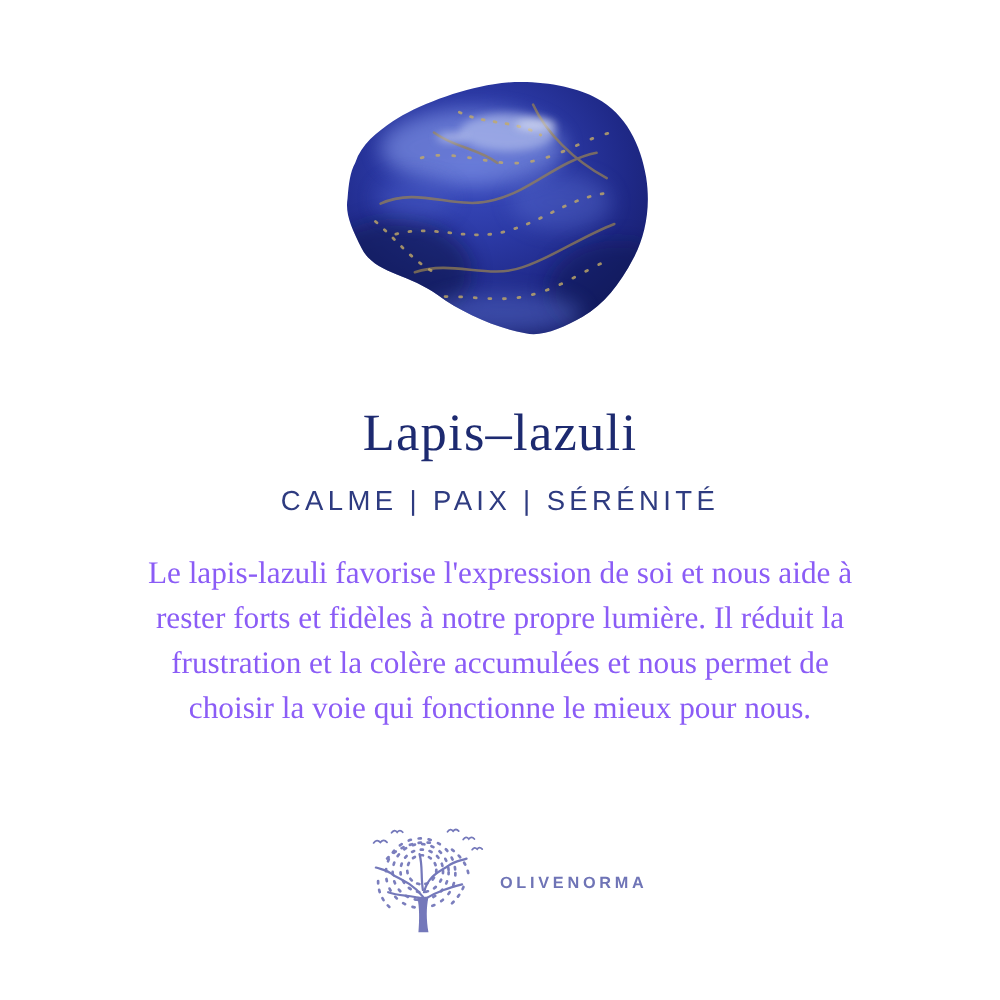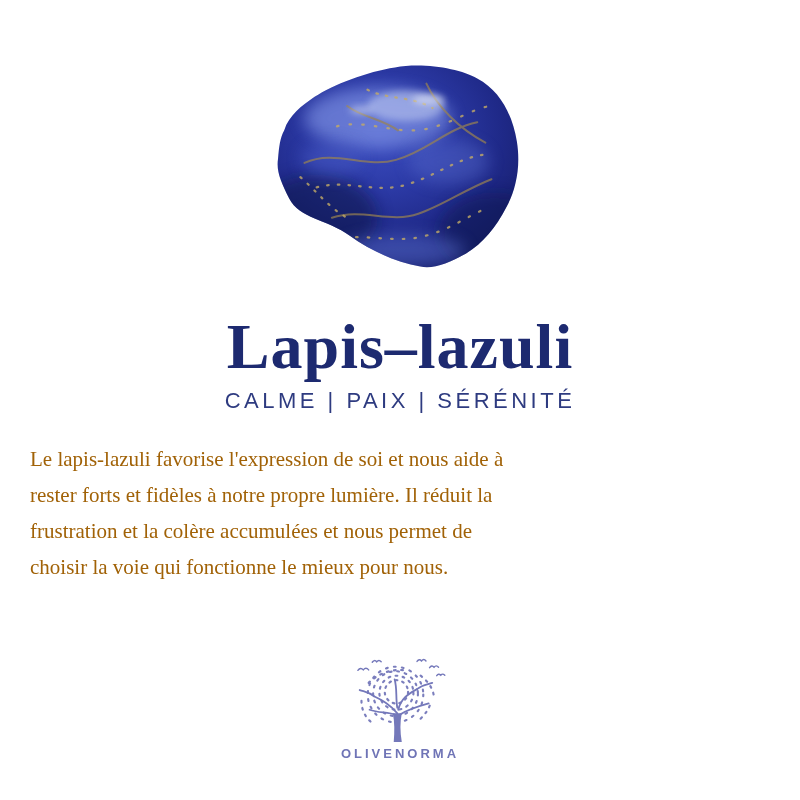--- a/index.html
+++ b/index.html
@@ -22,51 +22,51 @@
     margin-top: 64px;
     width: 252px;
     height: 208px;
     display: flex;
     align-items: center;
     justify-content: center;
   }
   .title {
     margin: 44px 0 0 0;
     font-family: "Liberation Serif", serif;
-    font-weight: 700;
-    font-size: 64px;
+    font-weight: 400;
+    font-size: 42px;
     line-height: 62px;
     color: #1d2a70;
     letter-spacing: 1px;
     text-align: center;
   }
   .keywords {
     margin-top: 9px;
     font-family: Liberation Sans, sans-serif;
     font-weight: 400;
     font-size: 22px;
     line-height: 28px;
     letter-spacing: 3.5px;
     color: #2e3b80;
     text-align: center;
   }
   .description {
     margin-top: 26px;
     font-family: "Liberation Serif", serif;
-    font-size: 21px;
+    font-size: 25px;
     line-height: 36px;
-    color: #a16207;
-    text-align: left;
+    color: #8b5cf6;
+    text-align: center;
     white-space: pre-line;
     width: 740px;
   }
   .brand {
     margin-top: 50px;
     display: flex;
-    flex-direction: column;
+    flex-direction: row;
     align-items: center;
   }
   .brand-name {
     margin-top: 4px;
     font-family: "Liberation Sans", sans-serif;
     font-weight: 700;
     font-size: 13px;
     letter-spacing: 3px;
     color: #6f74b6;
   }

